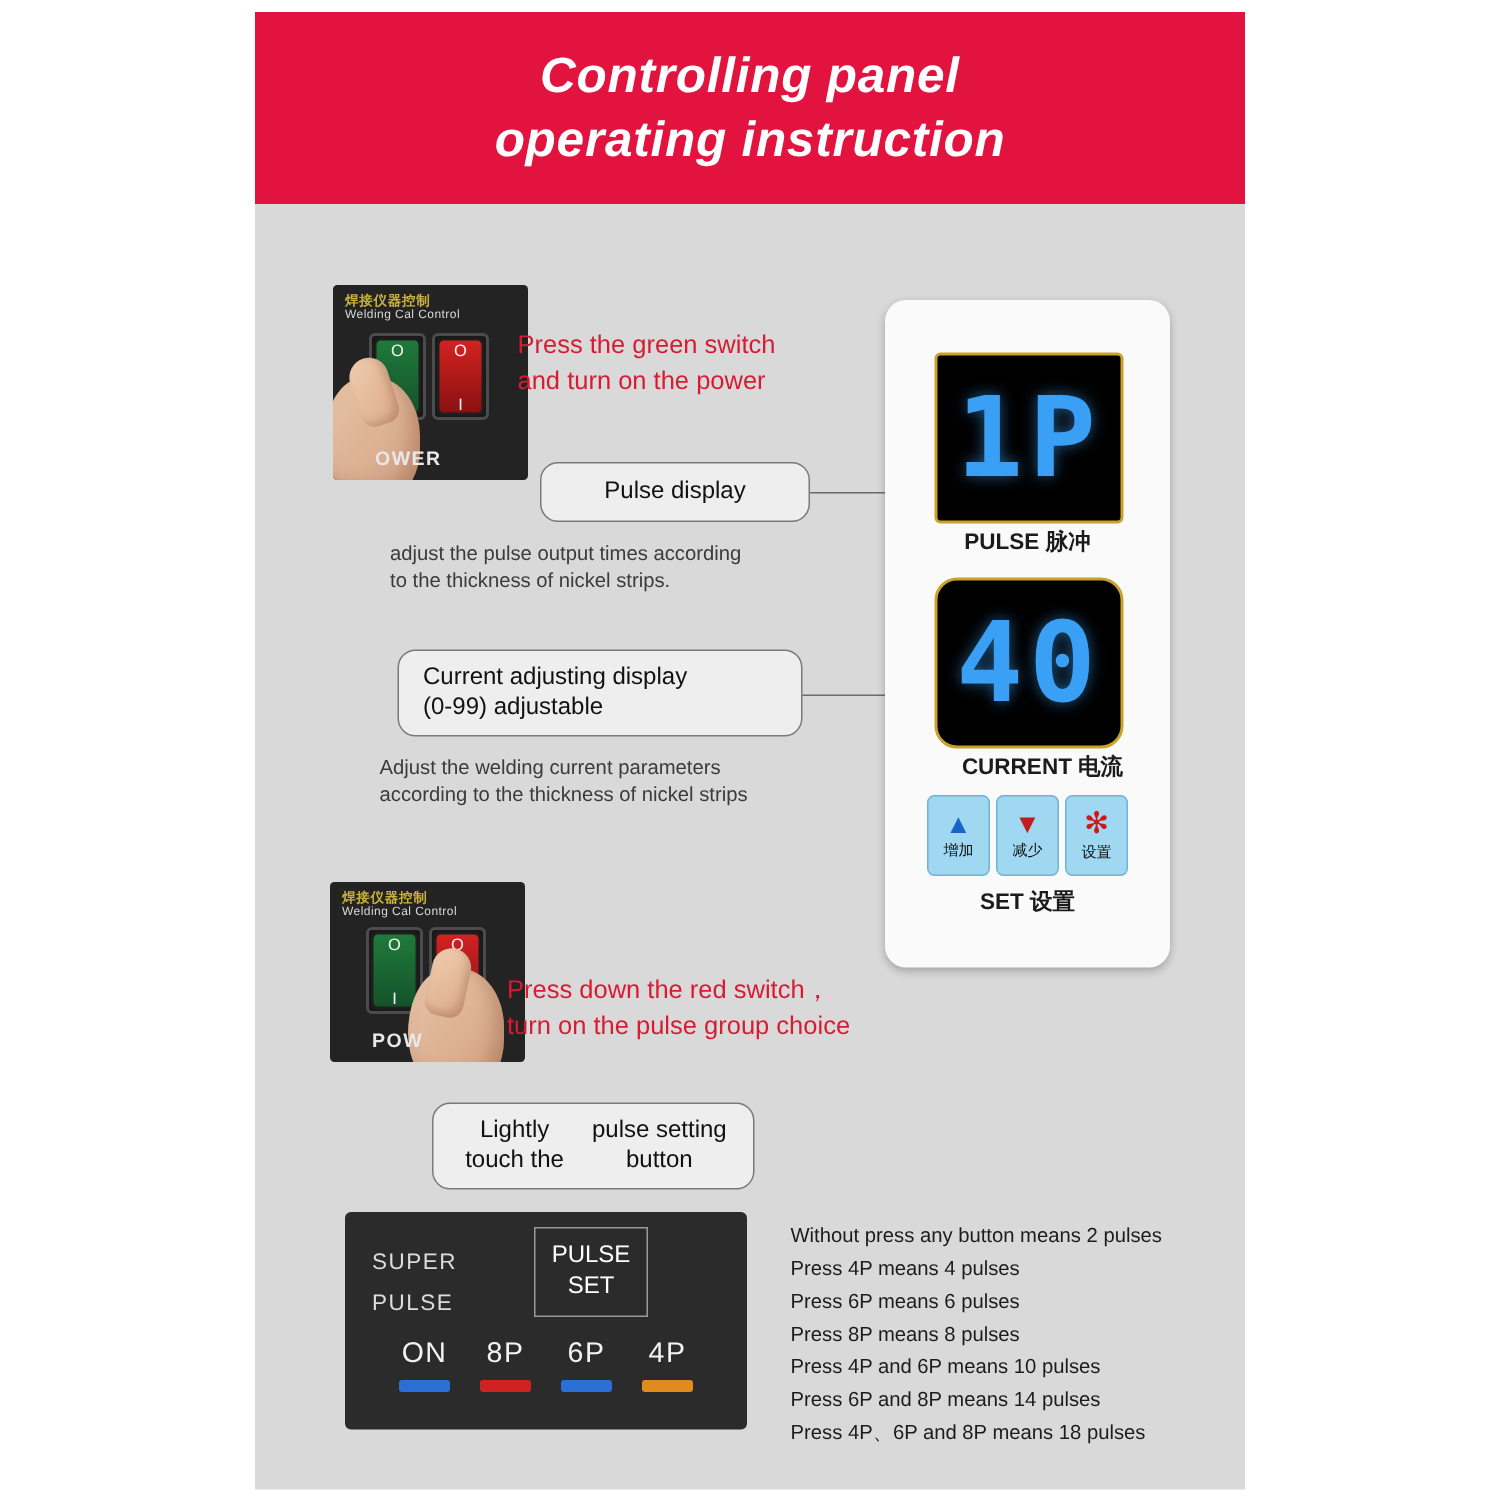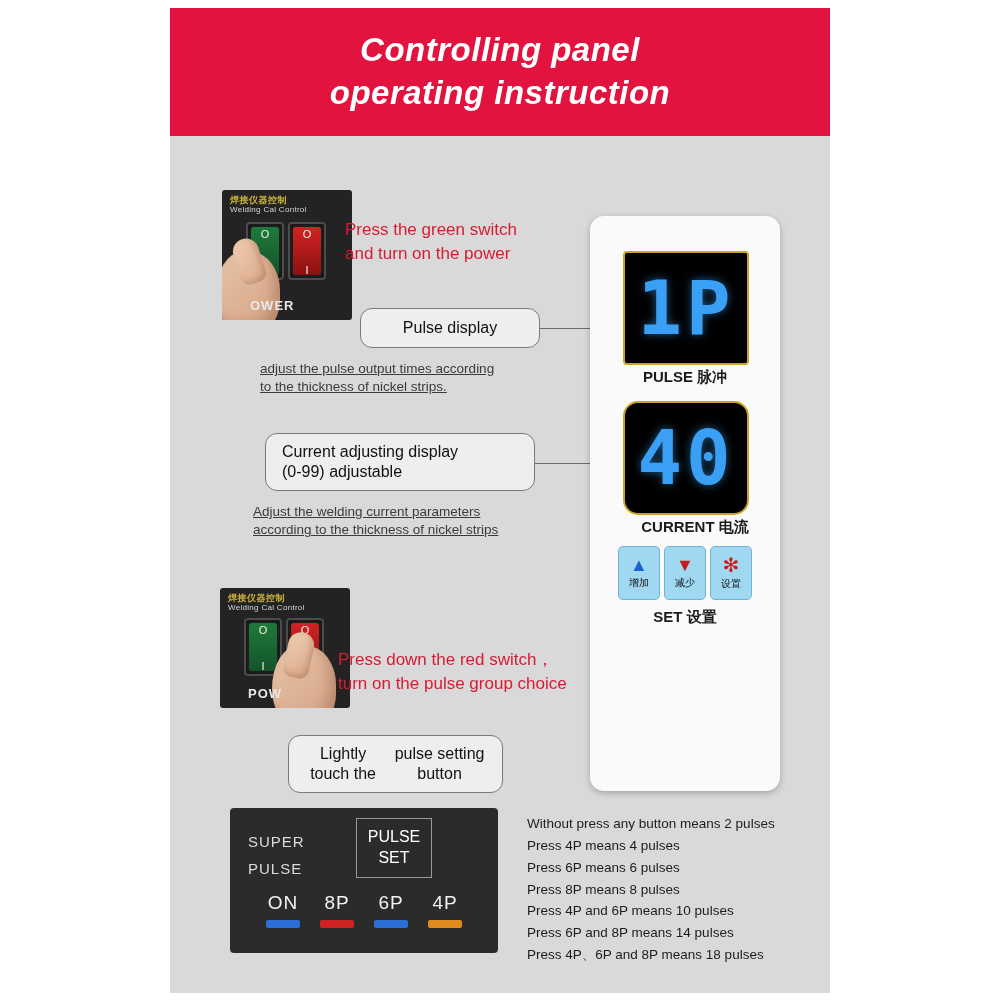--- a/index.html
+++ b/index.html
@@ -125,23 +125,23 @@
     height: 46px;
     background: linear-gradient(135deg,#f0cdb0,#dba98a);
     border-radius: 14px 14px 10px 10px;
     box-shadow: inset -3px -3px 6px rgba(150,100,70,.4);
   }
 
   
   #controller {
     position: absolute;
     left: 420px;
-    top: 208px;
+    top: 192px;
     width: 190px;
-    height: 575px;
+    height: 445px;
     background: #fafafa;
     border-radius: 14px;
     box-shadow: 0 2px 6px rgba(0,0,0,.25);
   }
   .display-box {
     position: absolute;
     background: #000000;
     border: 2px solid #c9a227;
     border-radius: 4px;
     overflow: hidden;
@@ -231,21 +231,20 @@
     position: absolute;
     height: 1px;
     background: #6b6b6b;
   }
 
   .note {
     position: absolute;
     color: #3b3b3b;
     font-size: 13.5px;
     line-height: 1.35;
-    text-decoration: underline;
   }
   .redtext {
     position: absolute;
     color: #d81b33;
     font-size: 17px;
     line-height: 1.4;
     font-weight: normal;
   }
 
   

